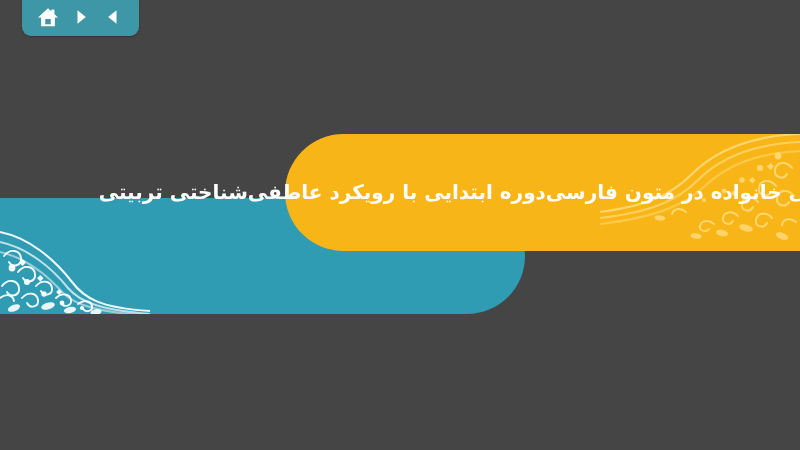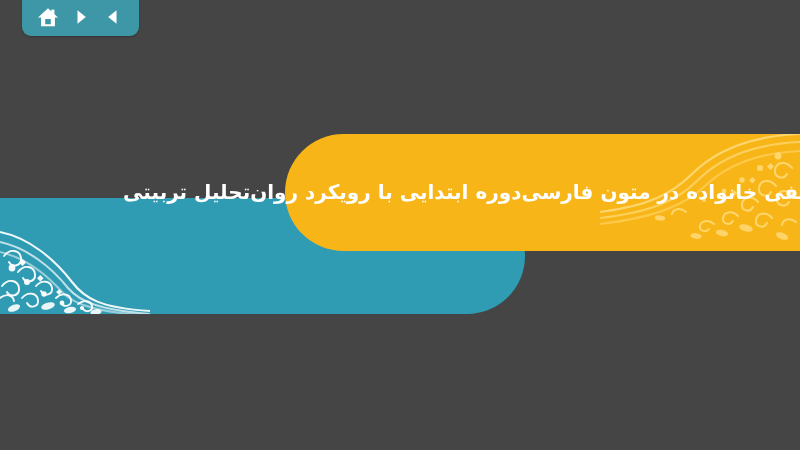--- a/index.html
+++ b/index.html
@@ -216,16 +216,16 @@
         <ellipse cx="122" cy="99" rx="6.2" ry="3.1" transform="rotate(12 122 99)"></ellipse>
         <ellipse cx="96" cy="102" rx="5.6" ry="2.8" transform="rotate(8 96 102)"></ellipse>
         <ellipse cx="182" cy="102" rx="6.4" ry="3.2" transform="rotate(22 182 102)"></ellipse>
         <ellipse cx="60" cy="84" rx="5.2" ry="2.6" transform="rotate(6 60 84)"></ellipse>
       </g>
     </svg>
   </div>
 
   <div id="title-block">
     <div class="title-line">تحلیل عناصر عاطفی خانواده در متون فارسی</div>
-    <div class="title-line">دوره ابتدایی با رویکرد روان‌تحلیل تربیتی</div>
+    <div class="title-line">دوره ابتدایی با رویکرد عاطفی‌شناختی تربیتی</div>
   </div>
 
 </div>
 
 </body></html>

